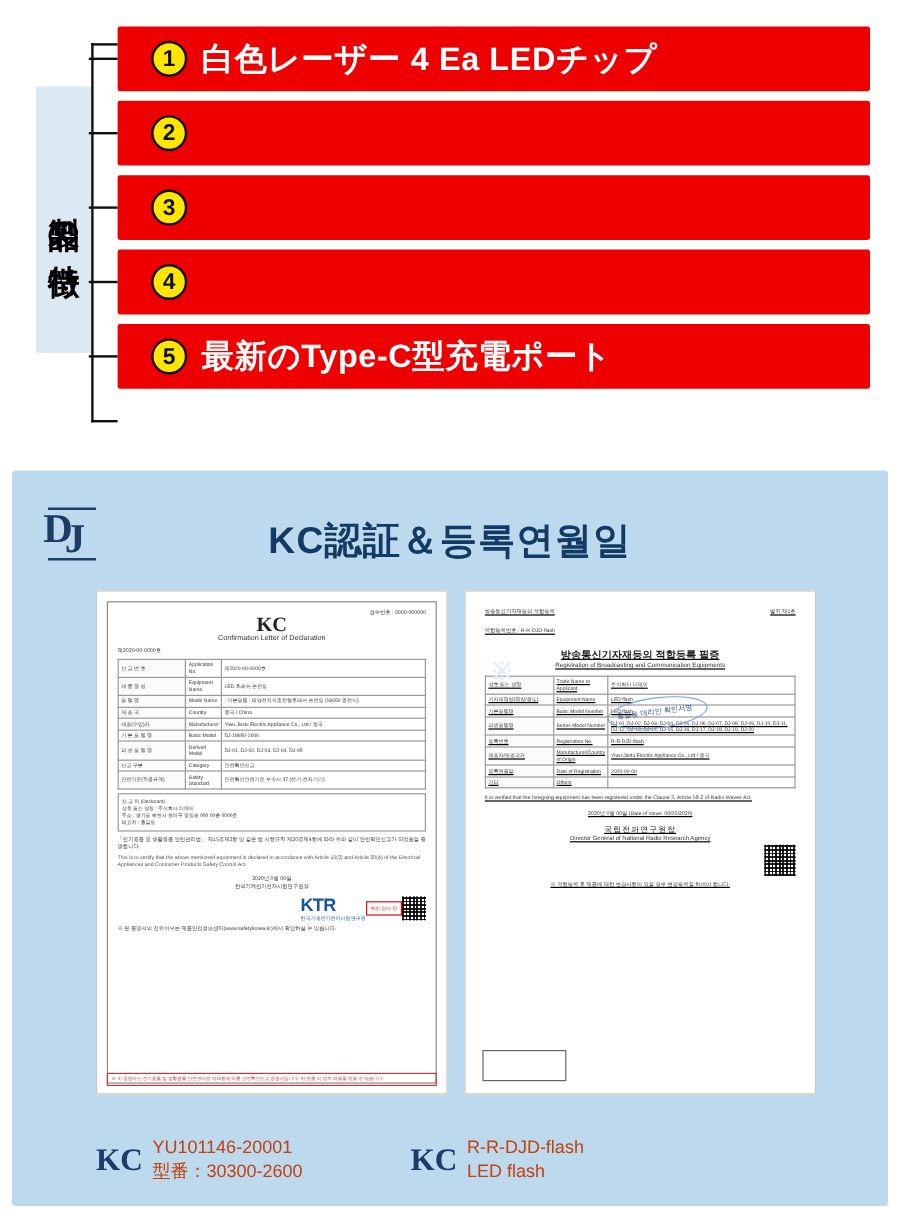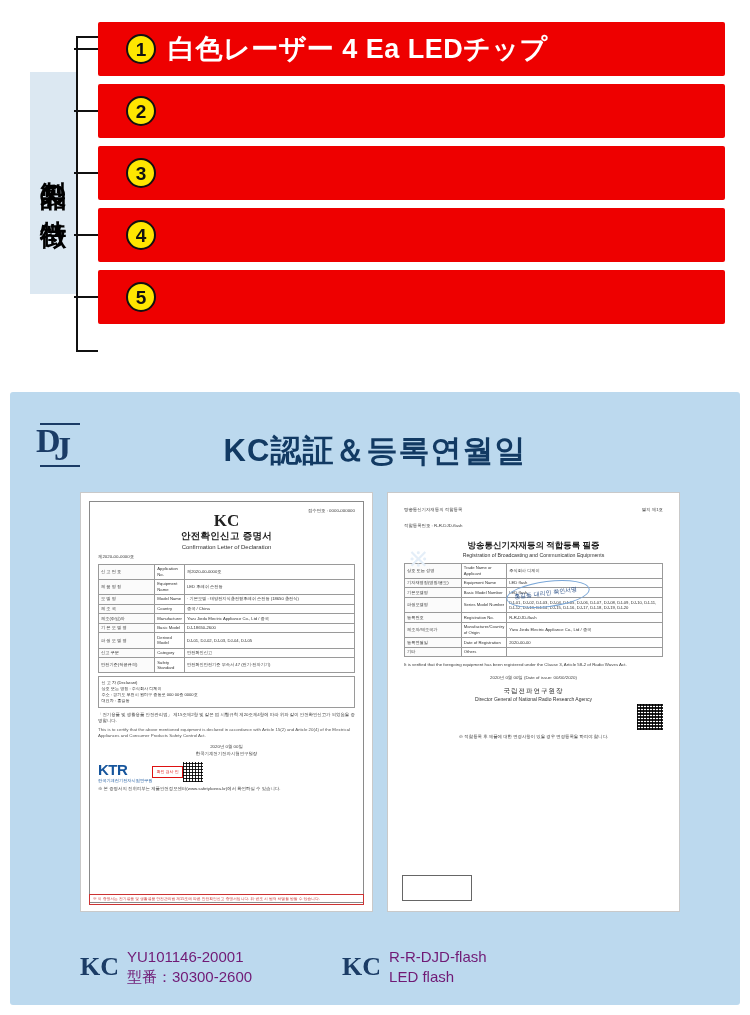--- a/index.html
+++ b/index.html
@@ -111,21 +111,21 @@
     position: relative;
     flex: 1;
     border: 1px solid #c9c9c9;
     overflow: hidden;
   }
   .doc-inner {
     position: absolute; inset: 8px;
     border: 1px solid #8a8a8a;
     padding: 6px 8px;
   }
-  .doc2 .doc-inner { border: none; }
+  .doc2 .doc-inner { border: none; text-decoration: underline; }
 
   .tiny { font-size: 4.4px; color: #3b3b3b; line-height: 1.45; }
   .tiny-r { font-size: 4.4px; color: #3b3b3b; text-align: right; }
   .doc-h1 {
     text-align: center; font-size: 9.5px; font-weight: bold; color: #1a1a1a;
     margin-top: 2px; letter-spacing: 0.3px;
   }
   .doc-h2 {
     text-align: center; font-size: 6px; color: #333; margin-top: 1px; margin-bottom: 4px;
   }
@@ -199,21 +199,21 @@
 
   .cert-footer {
     position: absolute; left: 70px; bottom: 18px; width: 600px;
     display: flex; gap: 90px;
   }
   .cf-item { display: flex; align-items: center; gap: 8px; }
   .cf-kc {
     font-family: "Liberation Serif", serif;
     font-size: 26px; font-weight: bold; color: #1b3c66; line-height: 0.85;
   }
-  .cf-lines { font-size: 15px; color: #701a75; line-height: 1.35; }
+  .cf-lines { font-size: 15px; color: #c2410c; line-height: 1.35; }
 </style>
 </head>
 <body>
 
 <div class="page">
 
   <section class="features">
 
     <div class="feat-label">
       <span>製品の特徴</span>
@@ -250,20 +250,21 @@
         <div class="num">
           <div class="circle">4</div>
         </div>
       </div>
 
       <div class="bar w5">
         <div class="tick"></div>
         <div class="num">
           <div class="circle">5</div>
         </div>
+        <div class="bar-text">最新のType-C型充電ポート</div>
       </div>
 
     </div>
   </section>
 
   <section class="cert">
 
     <div class="logo">
       <svg width="56" height="56" viewBox="0 0 56 56" aria-hidden="true">
         <text x="2" y="36" font-family="Liberation Serif, serif" font-size="34" font-weight="bold" fill="#1b3c66">D</text>
@@ -274,21 +275,20 @@
     </div>
 
     <div class="cert-title">KC認証＆등록연월일</div>
 
     <div class="docs">
 
       <div class="doc doc1">
         <div class="doc-inner">
           <div class="tiny-r">접수번호 : 0000-000000</div>
           <div class="kc-mark">KC</div>
-          <div class="doc-h1">안전확인신고 증명서</div>
           <div class="doc-h2">Confirmation Letter of Declaration</div>
           <div class="tiny">제2020-00-0000호</div>
 
           <table class="rows">
             <tbody>
                 <tr>
               <td class="lab">신 고 번 호</td>
               <td class="sub">Application No.</td>
               <td>제2020-00-0000호</td>
             </tr>
@@ -341,21 +341,21 @@
             <div>주소 : 경기도 부천시 원미구 중동로 000 00층 0000호</div>
             <div>대표자 : 홍길동</div>
           </div>
 
           <div class="tiny" style="margin-top:4px;">「전기용품 및 생활용품 안전관리법」 제15조제2항 및 같은 법 시행규칙 제20조제4항에 따라 위와 같이 안전확인신고가 되었음을 증명합니다.</div>
           <div class="tiny" style="margin-top:2px;color:#555;">This is to certify that the above mentioned equipment is declared in accordance with Article 15(2) and Article 20(4) of the Electrical Appliances and Consumer Products Safety Control Act.</div>
 
           <div class="tiny" style="text-align:center;margin-top:5px;">2020년 0월 00일</div>
           <div class="tiny" style="text-align:center;">한국기계전기전자시험연구원장</div>
 
-          <div style="display:flex;align-items:center;justify-content:flex-start;margin-top:4px;">
+          <div style="display:flex;align-items:center;justify-content:flex-end;margin-top:4px;">
             <div>
               <div class="ktr">KTR</div>
               <div class="ktr-sub">한국기계전기전자시험연구원</div>
             </div>
             <div class="stamp">확인
 검사
 인</div>
             <div class="qr qr-s"></div>
           </div>
 

